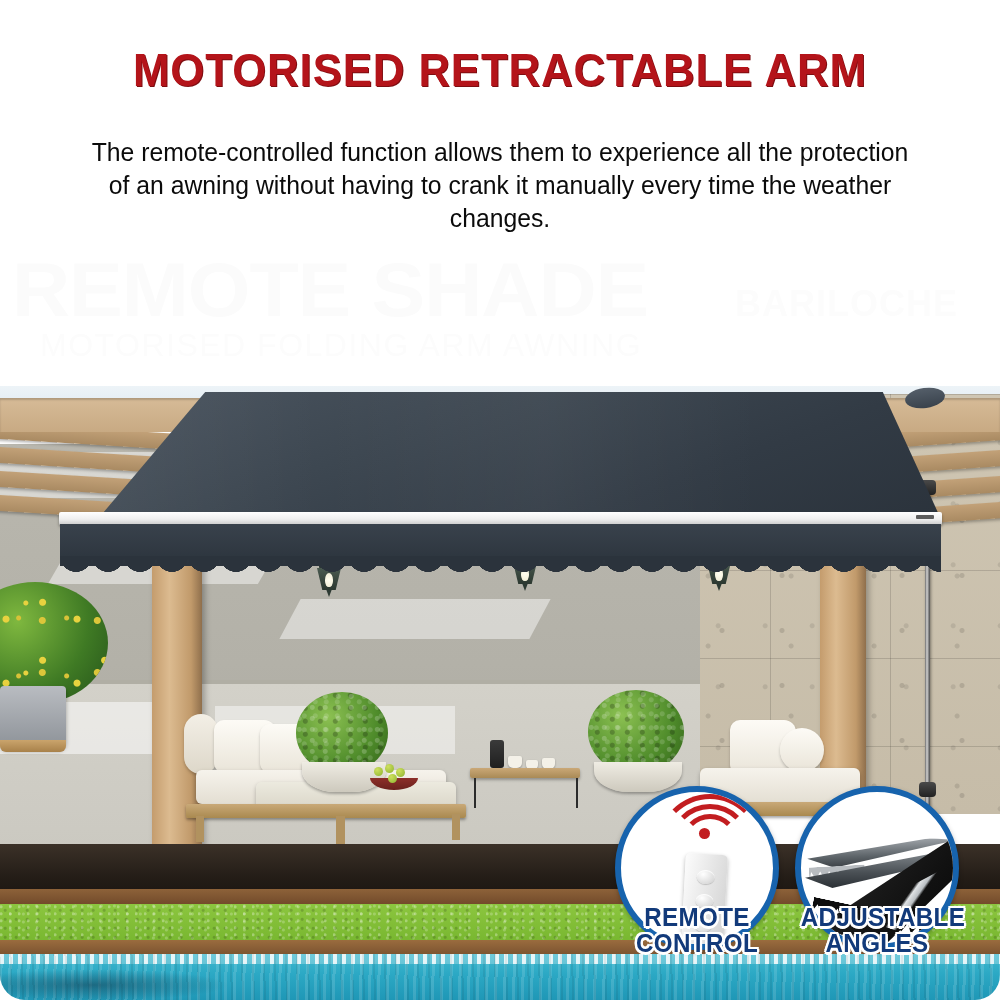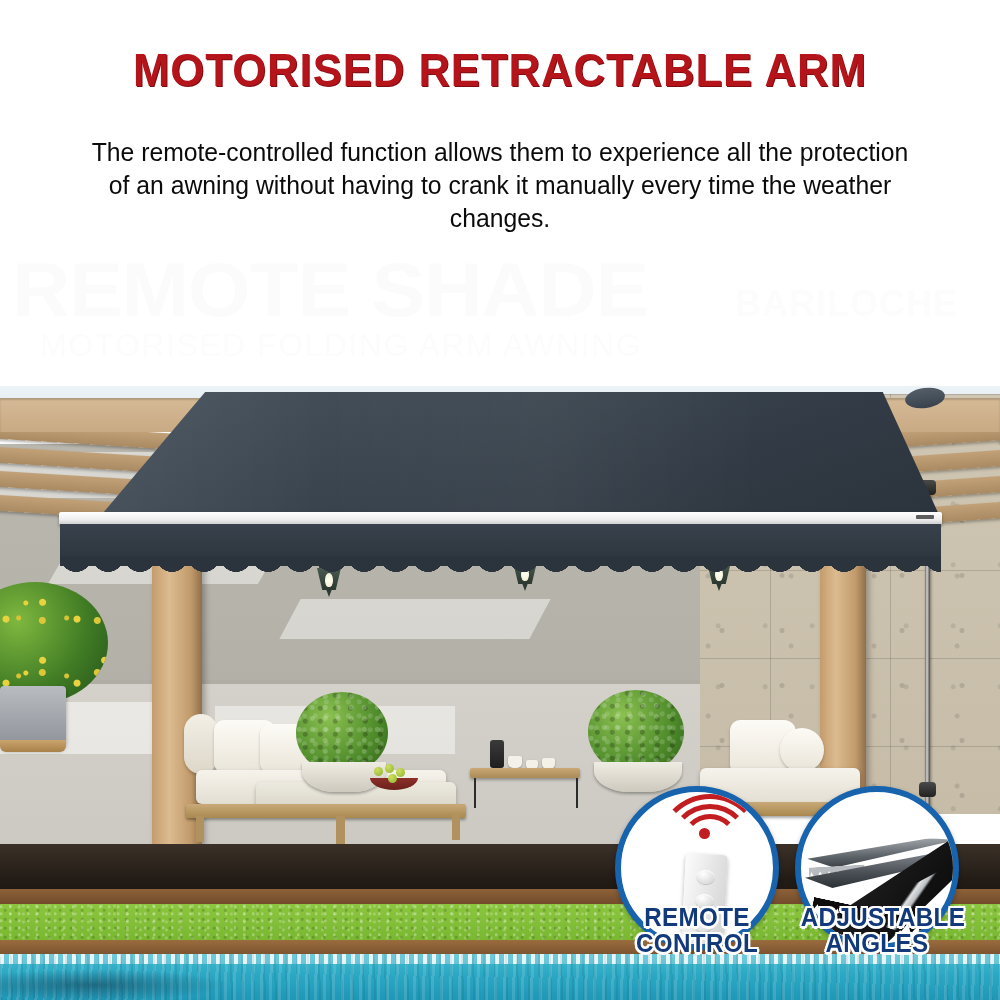--- a/index.html
+++ b/index.html
@@ -5,20 +5,21 @@
   html,body{margin:0;padding:0;background:#fff;}
   body{
     font-family:"Liberation Sans","DejaVu Sans",sans-serif;
     -webkit-font-smoothing:antialiased;
   }
   #page{
     position:relative;
     width:1000px;height:1000px;
     overflow:hidden;
     background:#ffffff;
+    border-radius:25px;
   }
 
   
   #header{
     position:absolute;left:0;top:0;width:1000px;height:386px;
     background:#ffffff;overflow:hidden;z-index:5;
   }
   #title{
     position:absolute;left:0;top:42px;width:1000px;
     text-align:center;

